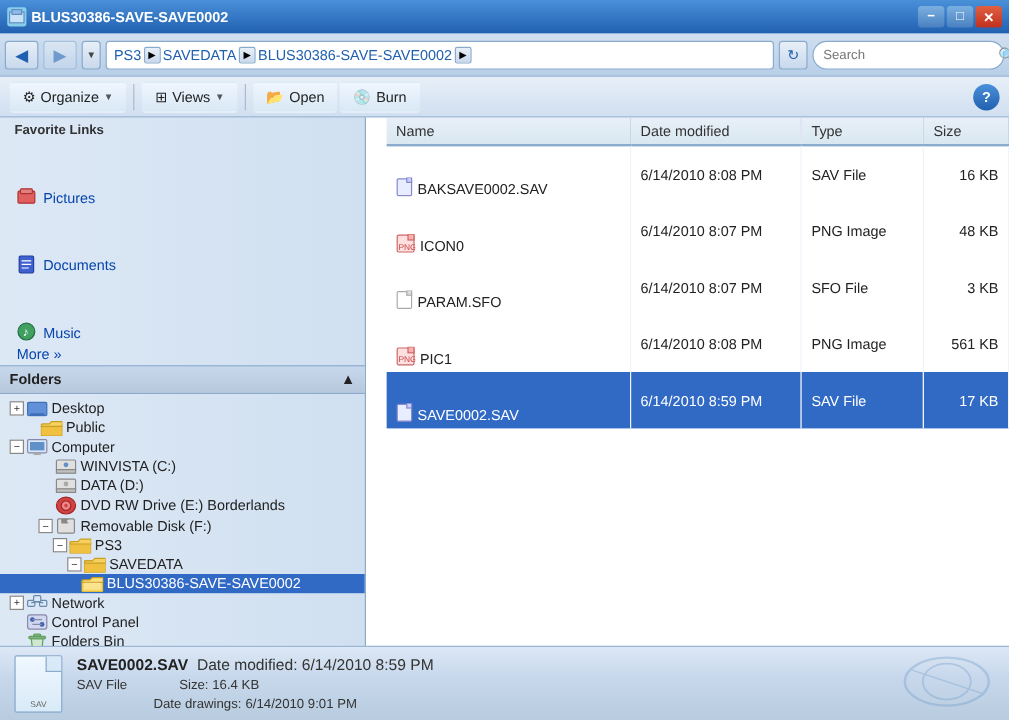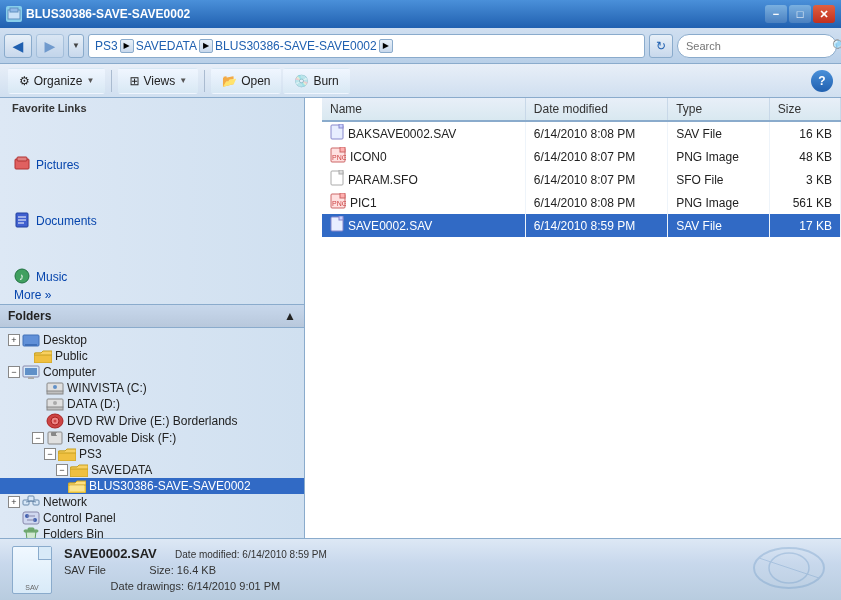--- a/index.html
+++ b/index.html
@@ -68,21 +68,21 @@
     .folder-tree::-webkit-scrollbar-thumb { background: #8aabcc; border-radius: 2px; }
 
     
     .right-panel { flex: 1; background: white; overflow: hidden; display: flex; flex-direction: column; padding-left: 17px; }
     .file-table { width: 100%; border-collapse: collapse; }
     .file-table-header { background: linear-gradient(to bottom, #e8eff8, #d8e8f0); position: sticky; top: 0; }
     .file-table th { text-align: left; padding: 4px 8px; font-size: 12px; font-weight: 400; color: #333; border-right: 1px solid #c8d8e8; border-bottom: 2px solid #8aabcc; cursor: pointer; white-space: nowrap; }
     .file-table td { padding: 2px 8px; font-size: 12px; color: #222; border-right: 1px solid #eef4fa; white-space: nowrap; height: 20px; }
     .file-row.selected { background: #316ac5; color: white; }
     .file-row.selected td { color: white; }
-    .file-icon-cell { display: flex; align-items: center; gap: 4px; }
+    .file-icon-cell { display: flex; align-items: center; gap: 4px; margin-top: 24px; }
     .right-scroll { overflow-y: auto; overflow-x: hidden; flex: 1; }
     .right-scroll::-webkit-scrollbar { width: 8px; }
     .right-scroll::-webkit-scrollbar-track { background: #f0f4f8; }
     .right-scroll::-webkit-scrollbar-thumb { background: #8aabcc; border-radius: 2px; }
 
     
     .status-bar { height: 62px; background: linear-gradient(to bottom, #dde8f5 0%, #c8d8ec 40%, #b8ccdf 100%); border-top: 1px solid #8aabcc; display: flex; align-items: center; padding: 4px 12px; gap: 12px; }
     .status-file-icon { width: 40px; height: 48px; background: linear-gradient(to bottom, #f0f8ff, #d8eaf8); border: 1px solid #8aabcc; border-radius: 2px; display: flex; align-items: flex-end; justify-content: center; padding-bottom: 2px; font-size: 8px; color: #555; flex-shrink: 0; position: relative; }
     .status-file-icon::before { content: ''; position: absolute; top: 0; right: 0; width: 12px; height: 12px; background: #d8eaf8; border-left: 1px solid #8aabcc; border-bottom: 1px solid #8aabcc; }
     .status-info { display: flex; flex-direction: column; gap: 2px; }
@@ -426,21 +426,21 @@
   </div>
 </div>
 
 <div class="status-bar">
   <div class="status-file-icon">
     <span style="font-size:7px;color:#666;">SAV</span>
   </div>
   <div class="status-info">
     <div>
       <span style="font-size:13px;font-weight:600;color:#222;">SAVE0002.SAV</span>
-      <span style="margin-left:15px;font-size:10px;color:#333;">
+      <span style="margin-left:4px;font-size:13px;color:#333;">
         <span>Date modified:</span>
         <span>6/14/2010 8:59 PM</span>
       </span>
     </div>
     <div>
       <span style="font-size:11px;color:#333;">SAV File</span>
       <span style="margin-left:40px;font-size:11px;color:#333;">
         <span>Size:</span>
         <span>16.4 KB</span>
       </span>

